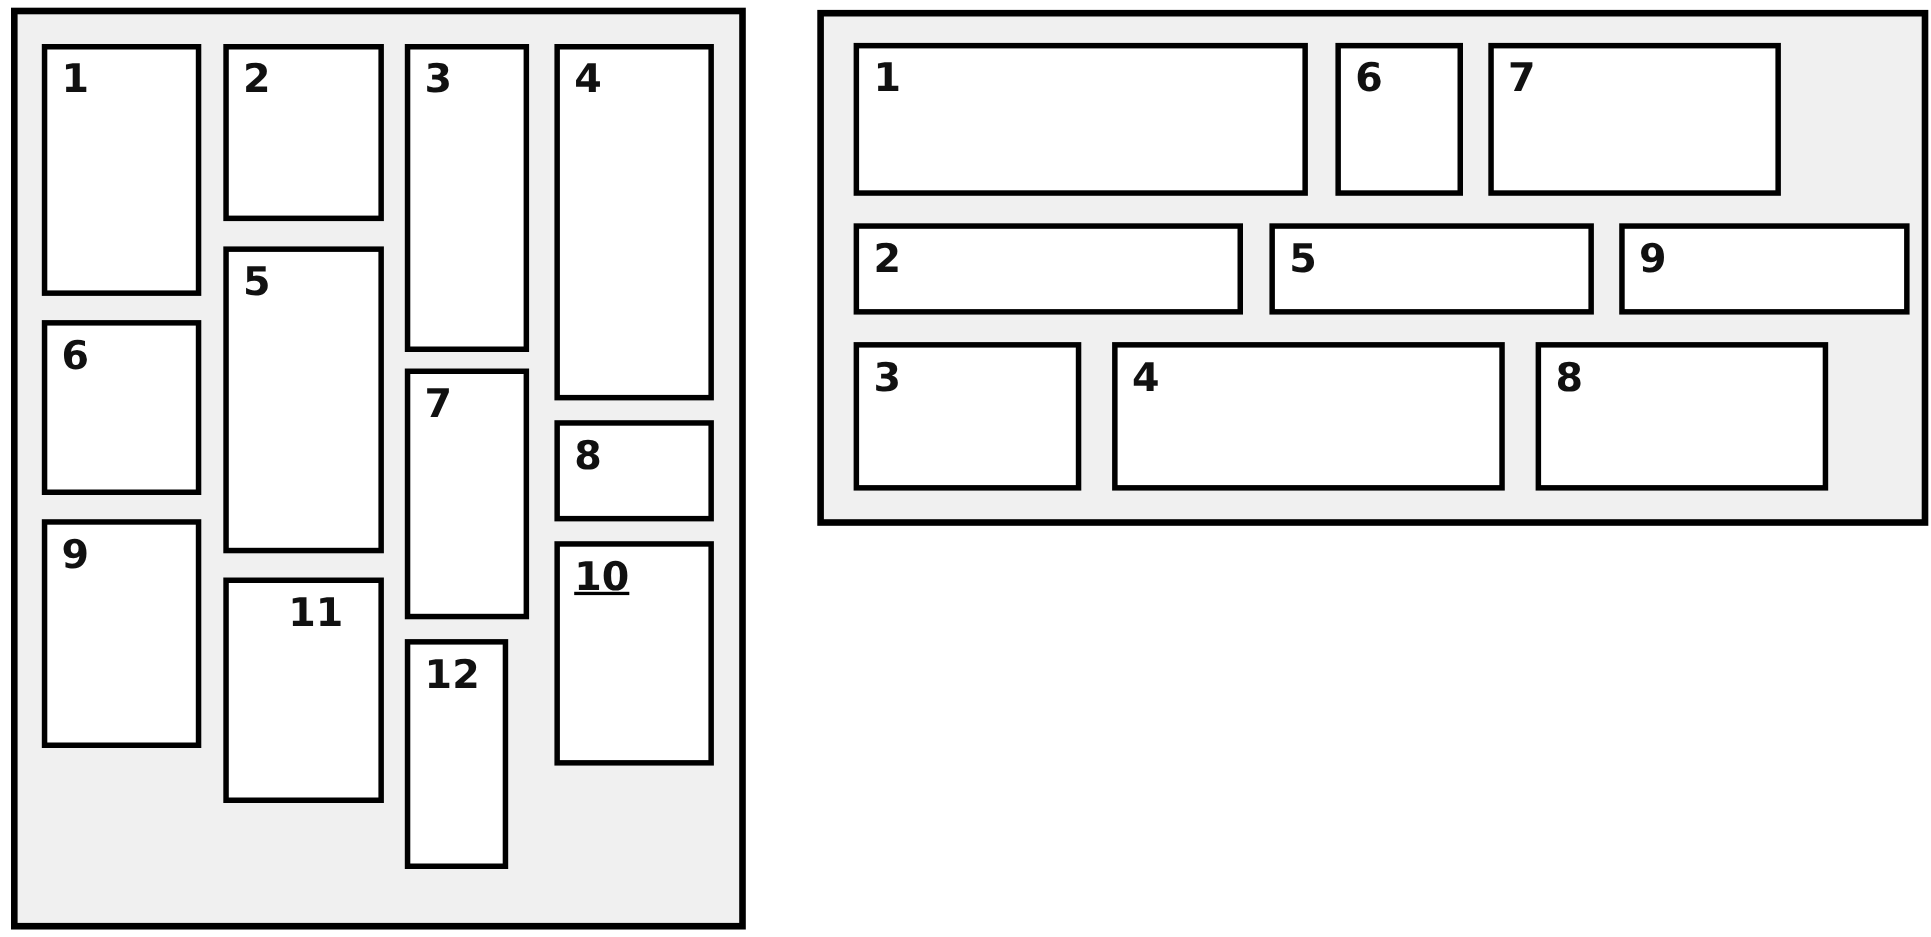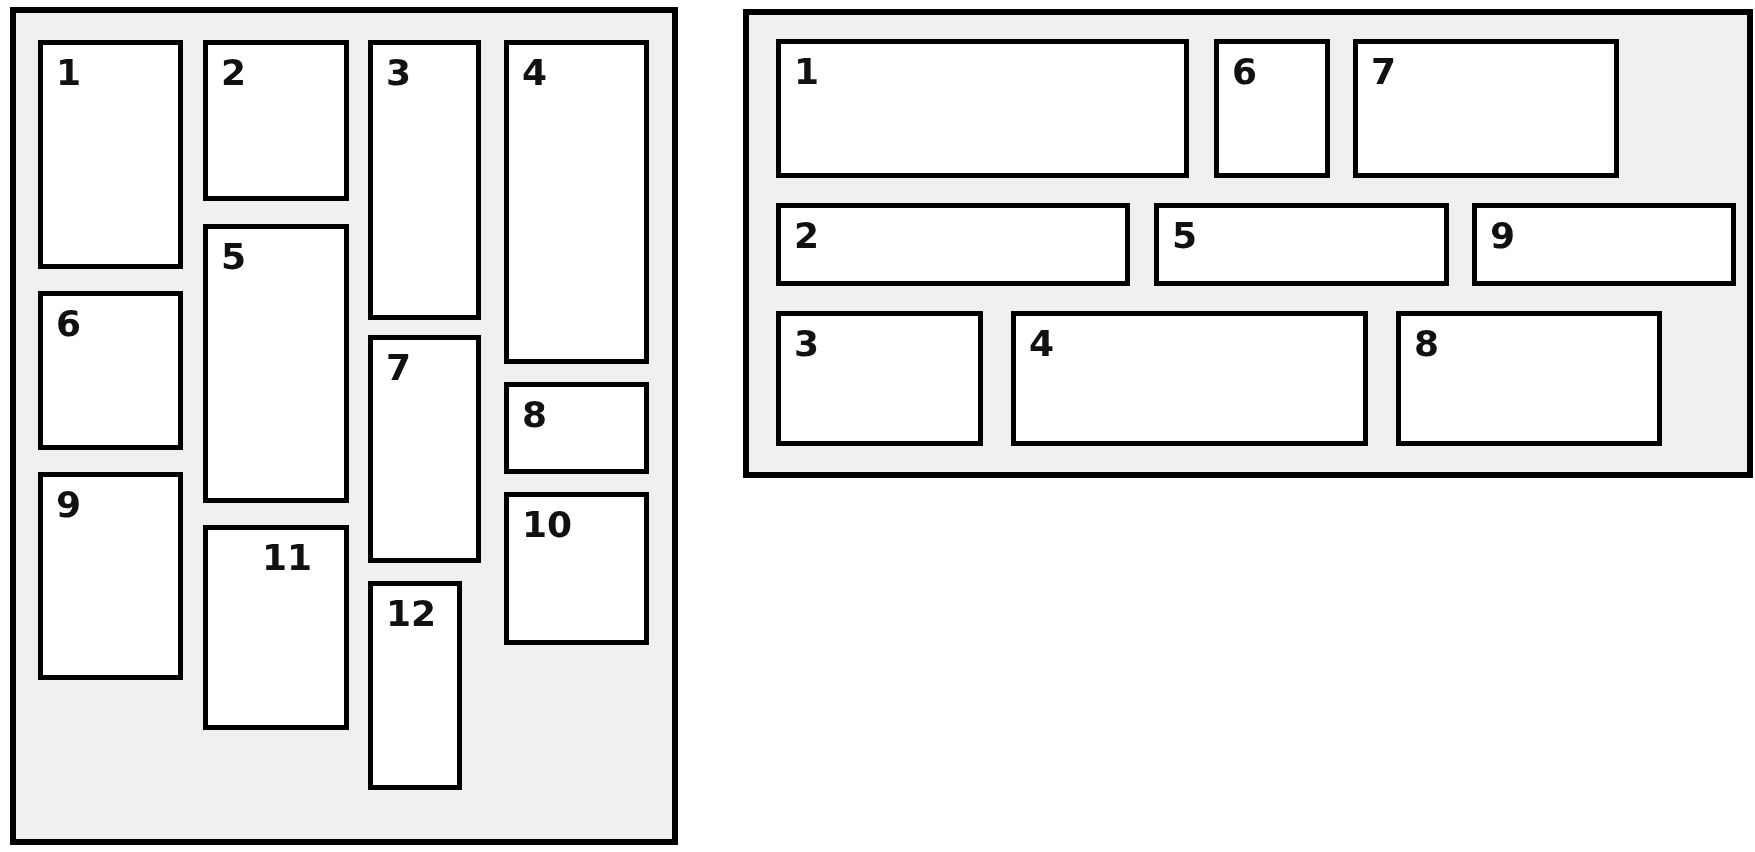--- a/index.html
+++ b/index.html
@@ -75,21 +75,21 @@
     <div class="box" style="left:352px; top:568px; width:94px; height:209px;">
       <span class="num">12</span>
     </div>
 
     <div class="box" style="left:488px; top:27px;  width:145px; height:324px;">
       <span class="num">4</span>
     </div>
     <div class="box" style="left:488px; top:369px; width:145px; height:92px;">
       <span class="num">8</span>
     </div>
-    <div class="box" style="left:488px; top:479px; width:145px; height:153px;">
+    <div class="box" style="left:488px; top:479px; width:145px; height:204px;text-decoration:underline;">
       <span class="num">10</span>
     </div>
   </div>
 
   <div class="panel panel-right">
 
     <div class="box" style="left:27px;  top:24px;  width:413px; height:139px;">
       <span class="num">1</span>
     </div>
     <div class="box" style="left:465px; top:24px;  width:116px; height:139px;">

